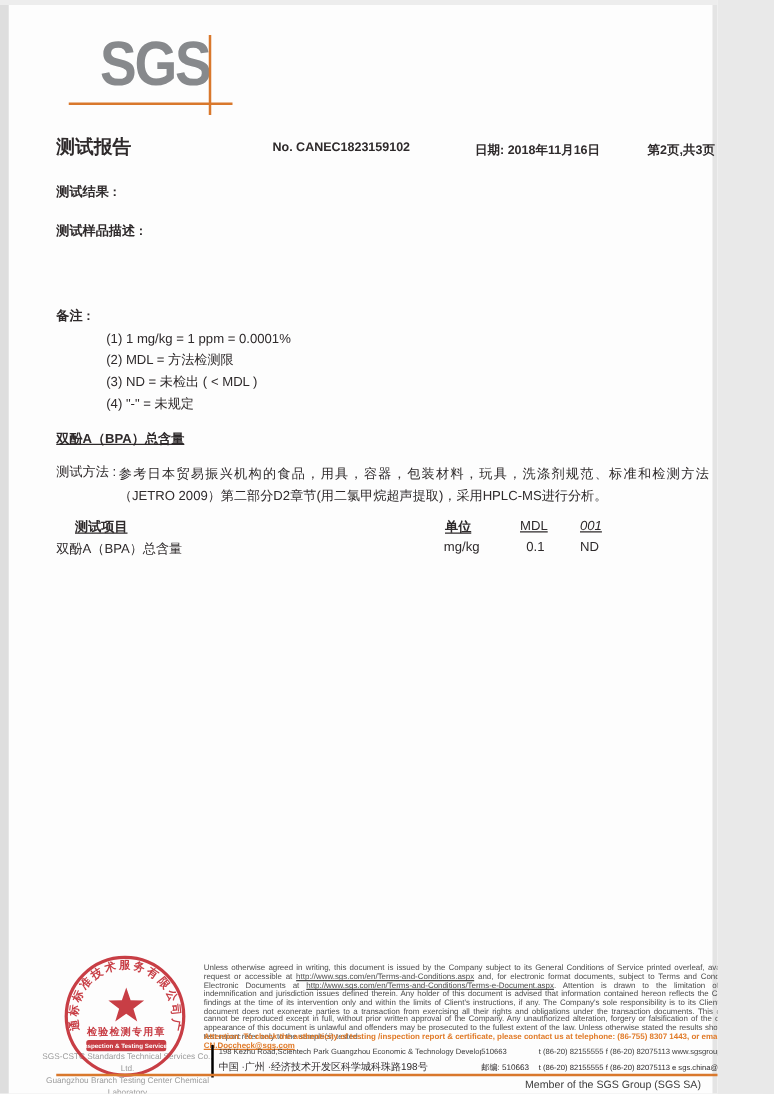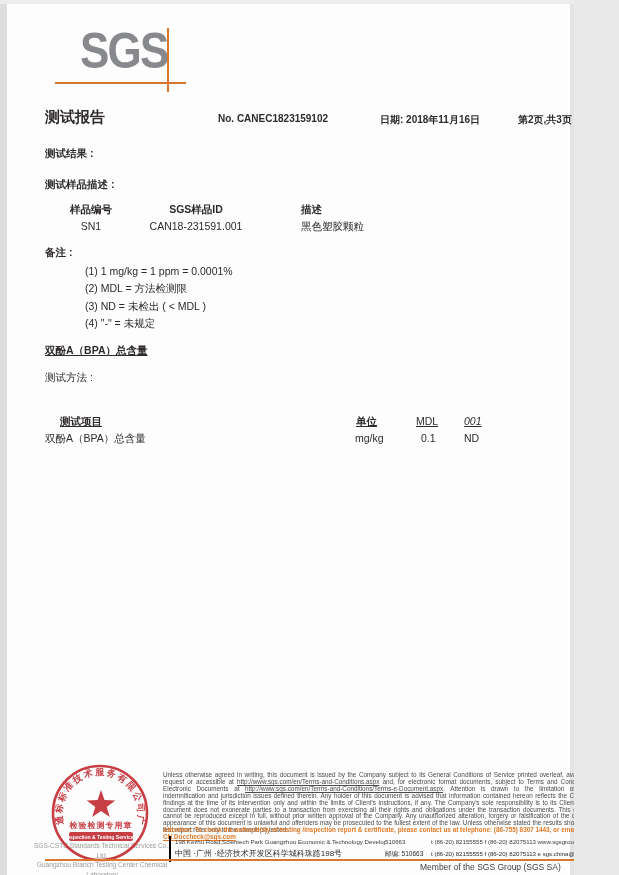--- a/index.html
+++ b/index.html
@@ -71,43 +71,32 @@
   <div class="logo-vline"></div>
 
   <div class="doc-title">测试报告</div>
   <div class="hdr-meta" style="left:218px;">No. CANEC1823159102</div>
   <div class="hdr-meta" style="left:380px;">日期: 2018年11月16日</div>
   <div class="hdr-meta" style="left:518px;">第2页,共3页</div>
 
   <div class="abs lbl" style="left:45px;top:147px;">测试结果 :</div>
 
   <div class="abs lbl u" style="left:45px;top:178px;">测试样品描述 :</div>
-  <div class="sample-tbl">
-    <div class="sample-row hdr">
-      <span class="sc1">样品编号</span>
-      <span class="sc2">SGS样品ID</span>
-      <span class="sc3">描述</span>
-    </div>
-    <div class="sample-row">
-      <span class="sc1">SN1</span>
-      <span class="sc2">CAN18-231591.001</span>
-      <span class="sc3">黑色塑胶颗粒</span>
-    </div>
-  </div>
 
   <div class="abs lbl" style="left:45px;top:246px;">备注 :</div>
   <div class="notes">
     <div>(1) 1 mg/kg = 1 ppm = 0.0001%</div>
     <div>(2) MDL = 方法检测限</div>
     <div>(3) ND = 未检出 ( &lt; MDL )</div>
     <div>(4) "-" = 未规定</div>
   </div>
 
   <div class="bpa-h">双酚A（BPA）总含量</div>
   <div class="method-lbl">测试方法 :</div>
+  <div class="method-txt">参考日本贸易振兴机构的食品，用具，容器，包装材料，玩具，洗涤剂规范、标准和检测方法（JETRO 2009）第二部分D2章节(用二氯甲烷超声提取)，采用HPLC-MS进行分析。</div>
 
   <div class="rt hd lbl" style="left:60px;top:415px;">测试项目</div>
   <div class="rt hd lbl" style="left:356px;top:415px;">单位</div>
   <div class="rt hd" style="left:416px;top:415px;">MDL</div>
   <div class="rt hd" style="left:464px;top:415px;font-style:italic;">001</div>
   <div class="rt" style="left:45px;top:432px;">双酚A（BPA）总含量</div>
   <div class="rt" style="left:355px;top:432px;">mg/kg</div>
   <div class="rt" style="left:421px;top:432px;">0.1</div>
   <div class="rt" style="left:464px;top:432px;">ND</div>
 

